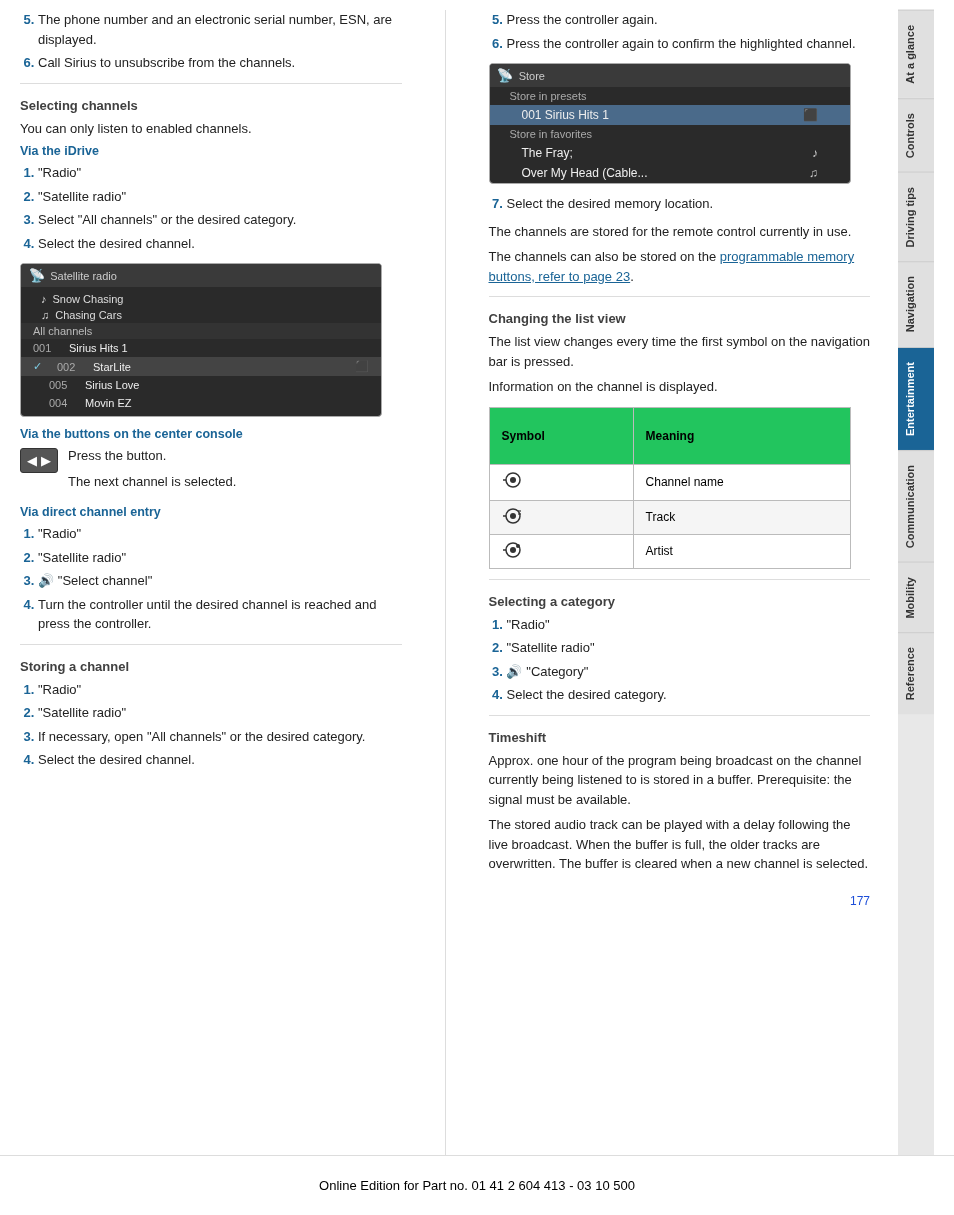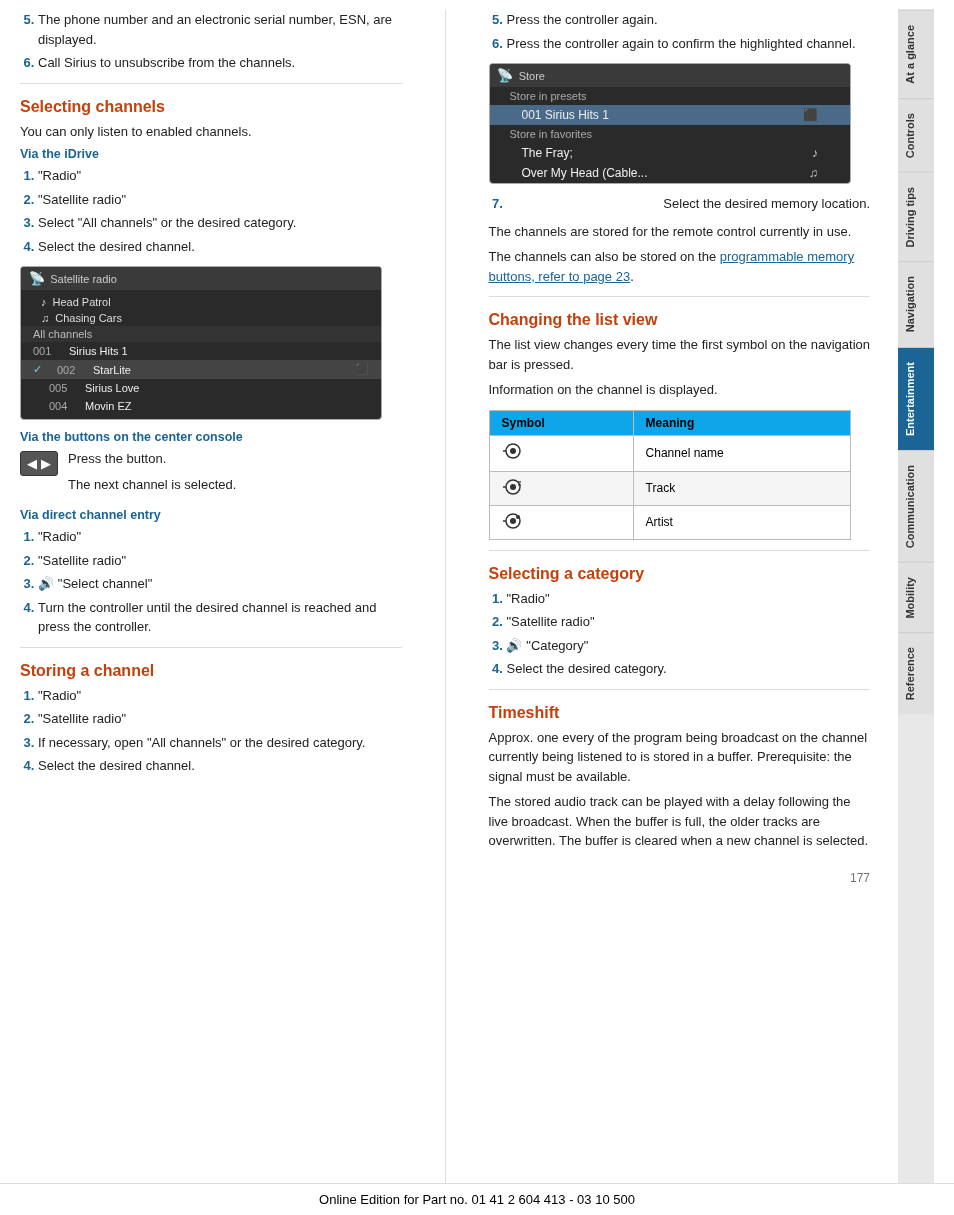--- a/index.html
+++ b/index.html
@@ -25,23 +25,23 @@
       flex: 1;
       padding-right: 10px;
     }
 
     .right-col {
       flex: 1;
       padding-left: 10px;
     }
 
     .section-heading {
-      color: #c2410c;
+      color: #404040;
       font-weight: bold;
-      font-size: 16px;
+      font-size: 13px;
       margin-bottom: 6px;
       margin-top: 14px;
     }
 
     .sub-heading {
       color: #1a6496;
       font-weight: bold;
       font-size: 12.5px;
       margin-bottom: 5px;
       margin-top: 2px;
@@ -196,22 +196,22 @@
 
     
     .symbol-table {
       border: 1px solid #bbb;
       border-collapse: collapse;
       width: 95%;
       margin: 10px 0;
     }
 
     .symbol-table th {
-      background: #0ea5e9;
-      padding: 5px 12px;
+      background: #22c55e;
+      padding: 21px 12px;
       text-align: left;
       font-size: 12px;
       border: 1px solid #bbb;
     }
 
     .symbol-table td {
       padding: 6px 12px;
       border: 1px solid #bbb;
       font-size: 12px;
       vertical-align: middle;
@@ -244,21 +244,21 @@
     }
 
     .sidebar-tab.active {
       background: #1a6496;
       color: #fff;
     }
 
     .page-num {
       text-align: right;
       font-size: 12px;
-      color: #737373;
+      color: #1d4ed8;
       padding: 4px 0;
     }
 
     .link-blue {
       color: #1a6496;
       text-decoration: underline;
     }
 
     .section-divider {
       border-top: 1px solid #ddd;
@@ -305,21 +305,21 @@
     </div>
 
     <div class="ui-box">
       <div class="ui-box-title">
         <span style="font-size:13px;">📡</span>
         <span>Satellite radio</span>
       </div>
       <div class="ui-box-body">
         <div class="ui-row-artist">
           <span>♪</span>
-          <span>Head Patrol</span>
+          <span>Snow Chasing</span>
         </div>
         <div class="ui-row-artist">
           <span>♫</span>
           <span>Chasing Cars</span>
         </div>
         <div class="ui-row-group">All channels</div>
         <div class="ui-row">
           <span class="num">001</span>
           <span class="name">Sirius Hits 1</span>
           <span class="icon"></span>
@@ -406,21 +406,21 @@
           <span class="name">The Fray;</span>
           <span class="icon">♪</span>
         </div>
         <div class="store-row">
           <span class="name">Over My Head (Cable...</span>
           <span class="icon">♫</span>
         </div>
       </div>
     </div>
 
-    <ol start="7" style="margin-left:18px; margin-bottom:8px;text-align:right;">
+    <ol start="7" style="margin-left:18px; margin-bottom:8px;">
       <li>Select the desired memory location.</li>
     </ol>
 
     <p>The channels are stored for the remote control currently in use.</p>
     <p>The channels can also be stored on the <span class="link-blue">programmable memory buttons, refer to page 23</span>.</p>
 
     <div class="section-divider"></div>
 
     <div>
       <div class="section-heading">Changing the list view</div>
@@ -490,36 +490,36 @@
           <span style="font-size:13px;">🔊</span> "Category"
         </li>
         <li>Select the desired category.</li>
       </ol>
     </div>
 
     <div class="section-divider"></div>
 
     <div>
       <div class="section-heading">Timeshift</div>
-      <p>Approx. one every of the program being broadcast on the channel currently being listened to is stored in a buffer. Prerequisite: the signal must be available.</p>
+      <p>Approx. one hour of the program being broadcast on the channel currently being listened to is stored in a buffer. Prerequisite: the signal must be available.</p>
       <p style="margin-top:6px;">The stored audio track can be played with a delay following the live broadcast. When the buffer is full, the older tracks are overwritten. The buffer is cleared when a new channel is selected.</p>
     </div>
 
     <div class="page-num" style="margin-top:16px;">177</div>
 
   </div>
 
   <div class="sidebar">
     <div class="sidebar-tab">At a glance</div>
     <div class="sidebar-tab">Controls</div>
     <div class="sidebar-tab">Driving tips</div>
     <div class="sidebar-tab">Navigation</div>
     <div class="sidebar-tab active">Entertainment</div>
     <div class="sidebar-tab">Communication</div>
     <div class="sidebar-tab">Mobility</div>
     <div class="sidebar-tab">Reference</div>
   </div>
 
 </div>
 
-<div style="position:absolute; bottom:0; left:0; right:0; padding:8px 20px; text-align:center; border-top:1px solid #ddd; background:#fff;">
+<div style="position:absolute; bottom:0; left:0; right:0; padding:22px 20px; text-align:center; border-top:1px solid #ddd; background:#fff;">
   <span>Online Edition for Part no. 01 41 2 604 413 - 03 10 500</span>
 </div>
 
 </body></html>

